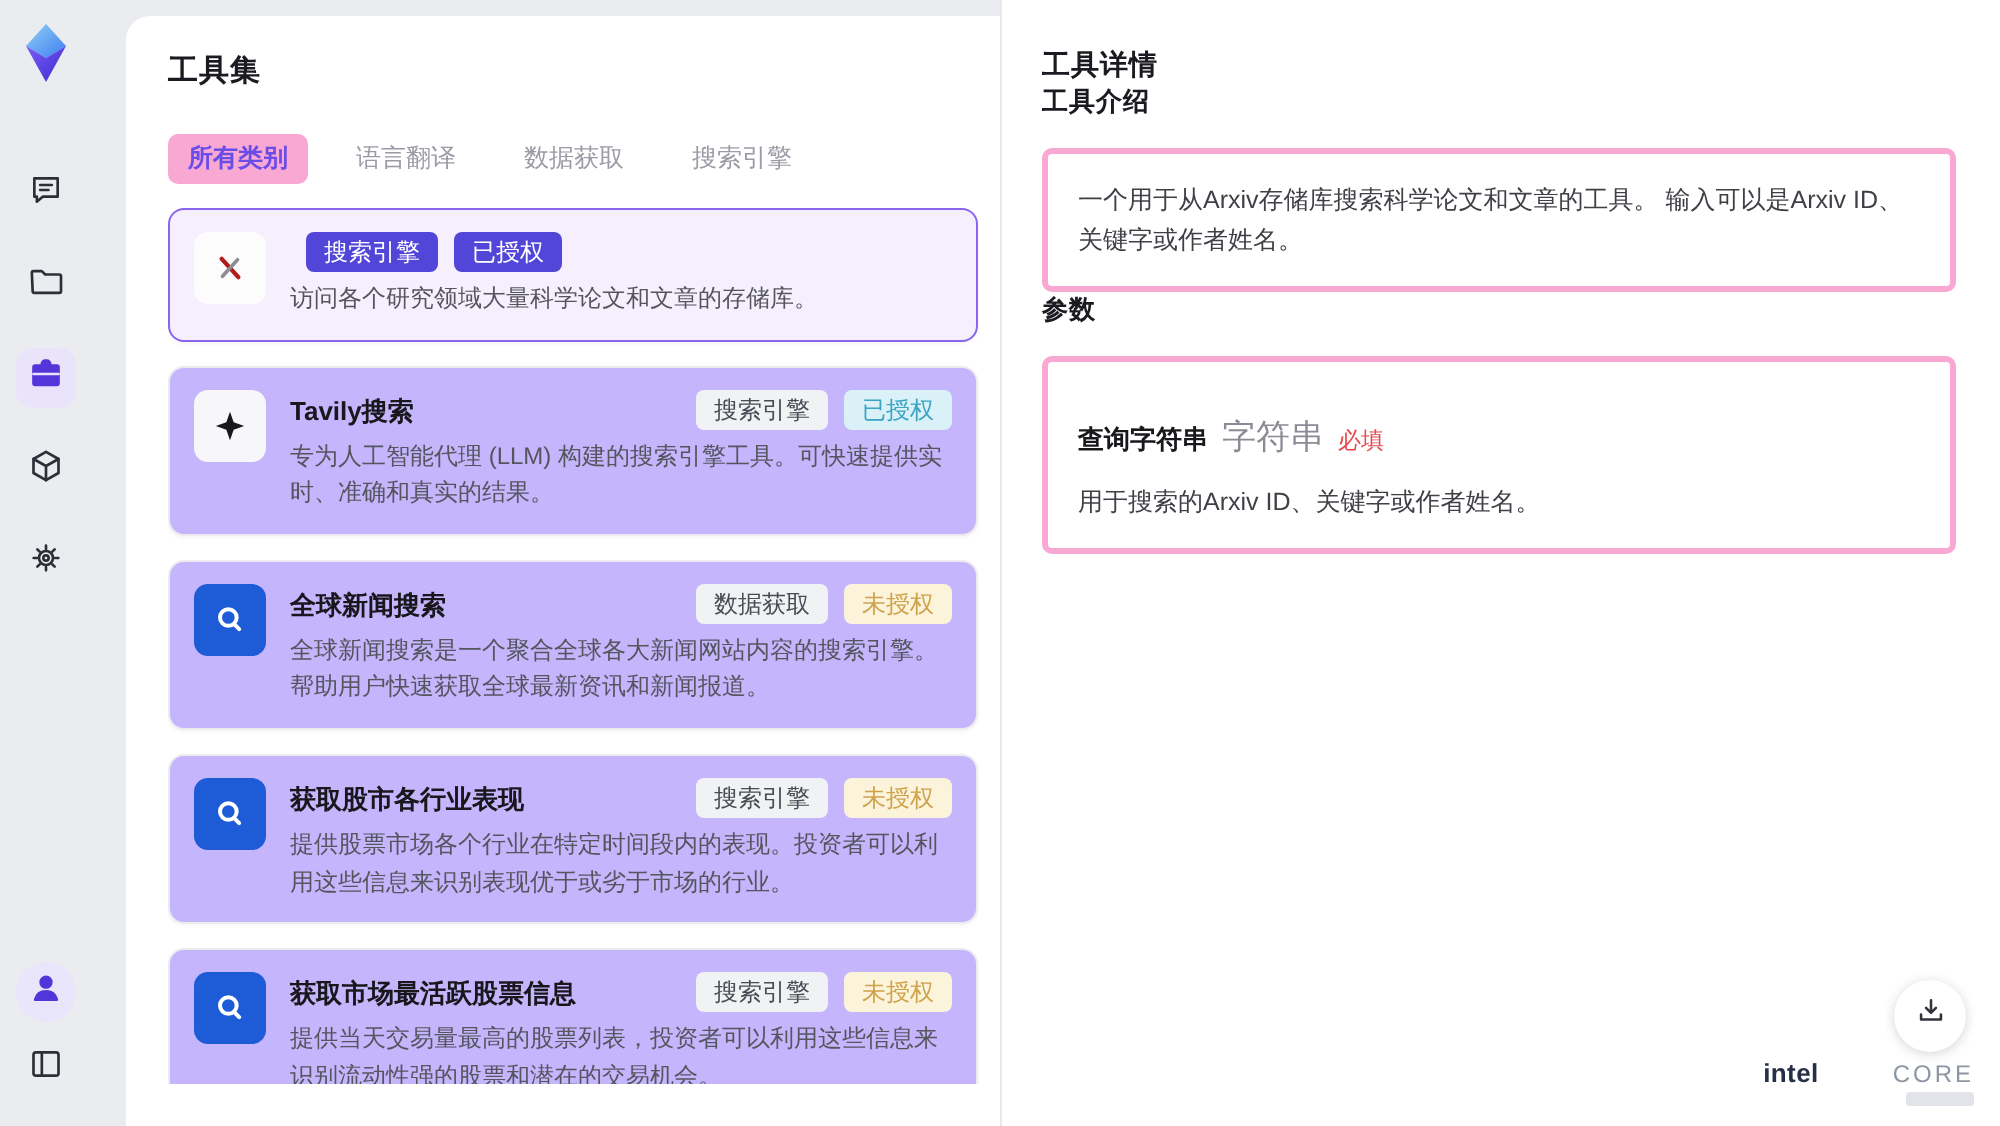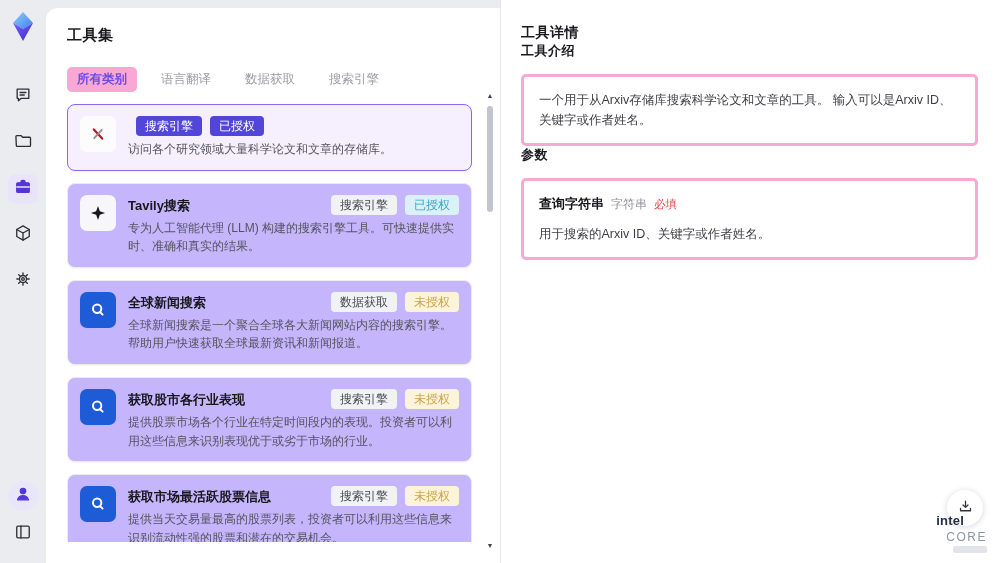--- a/index.html
+++ b/index.html
@@ -15,21 +15,21 @@
   .rail-icons { margin-top:38px; display:flex; flex-direction:column; gap:16px; align-items:center; }
   .rail-btn { width:30px; height:30px; border-radius:8px; display:flex; align-items:center; justify-content:center; cursor:pointer; }
   .rail-btn svg { width:20px; height:20px; stroke:#2e2e38; fill:none; stroke-width:1.6; stroke-linecap:round; stroke-linejoin:round; }
   .rail-btn.active { background:#eae4fb; }
   .rail-btn.active svg { stroke:#5336d9; fill:#5336d9; }
   .rail-bottom { position:absolute; bottom:14px; display:flex; flex-direction:column; gap:8px; align-items:center; }
   .rail-bottom .rail-btn.user { background:#e9e5fa; border-radius:50%; }
   .rail-bottom .rail-btn.user svg { stroke:#5336d9; fill:#5336d9; }
 
   
-  .list-panel { position:absolute; left:46px; top:8px; bottom:0; width:454px; background:#ffffff;
+  .list-panel { position:absolute; left:63px; top:8px; bottom:0; width:454px; background:#ffffff;
                 border-top-left-radius:12px; padding:18px 0 0 21px; overflow:hidden; }
   .page-title { font-size:15px; font-weight:700; letter-spacing:.5px; }
   .tabs { display:flex; gap:14px; margin-top:22px; align-items:center; }
   .tab { font-size:12.5px; color:#9b9ba6; padding:4px 10px; border-radius:5px; cursor:pointer; white-space:nowrap; }
   .tab.active { color:#6a4de8; background:#f9a8d4; font-weight:700; }
   .cards { margin-top:12px; padding-right:28px; height:438px; overflow:hidden; }
   .card { position:relative; background:#c4b5fd; border:1px solid #ebebf0; border-radius:8px;
           box-shadow:0 1px 2px rgba(20,20,40,.04); padding:11px 12px; margin-bottom:12px;
           display:flex; gap:12px; cursor:pointer; }
   .card.selected { background:#f6f0fe; border:1.5px solid #8a66ee; }
@@ -56,31 +56,31 @@
 
   
   .detail-panel { position:absolute; left:500px; top:0; bottom:0; right:0; background:#ffffff;
                   border-left:1px solid #e7e8ec; padding:24px 22px 0 20px; }
   .detail-title { font-size:14px; font-weight:700; letter-spacing:.5px; }
   .section-h { font-size:13px; font-weight:700; letter-spacing:.5px; }
   .info-box { margin-top:14px; border:3px solid #f9a8d4; border-radius:5px; padding:13px 15px;
               font-size:12.5px; color:#3f3f46; line-height:1.6; }
   .param-line { display:flex; align-items:baseline; gap:7px; }
   .param-name { font-size:13px; font-weight:700; color:#17171c; }
-  .param-type { font-size:12px; color:#8b8b95; }
+  .param-type { font-size:17px; color:#8b8b95;margin-top:11px; }
   .param-req { font-size:11.5px; color:#e5484d; }
   .param-desc { margin-top:9px; font-size:12.5px; color:#3f3f46; }
 
   
   .fab { position:absolute; right:17px; bottom:37px; width:36px; height:36px; border-radius:50%;
          background:#fff; box-shadow:0 1px 6px rgba(30,30,60,.18); display:flex; align-items:center;
          justify-content:center; cursor:pointer; }
   .fab svg { width:17px; height:17px; stroke:#32343b; fill:none; stroke-width:1.8; stroke-linecap:round; stroke-linejoin:round; }
   .intel { position:absolute; right:13px; bottom:10px; text-align:right; line-height:1; }
-  .intel .row { display:flex; align-items:center; gap:4px;flex-direction:column; }
+  .intel .row { display:flex; align-items:flex-end; gap:4px; }
   .intel .i-intel { font-size:13px; font-weight:700; color:#253046; letter-spacing:.2px; }
   .intel .i-core { font-size:12px; font-weight:400; color:#8d96a2; letter-spacing:1.5px;margin-left:33px; }
   .intel .i-sub { margin-top:3px; margin-left:auto; width:34px; height:7px; background:#e2e4e9; border-radius:2px; }
 </style>
 </head>
 <body>
 
 <div class="rail">
   <div class="logo">
     <svg viewBox="0 0 34 34">

